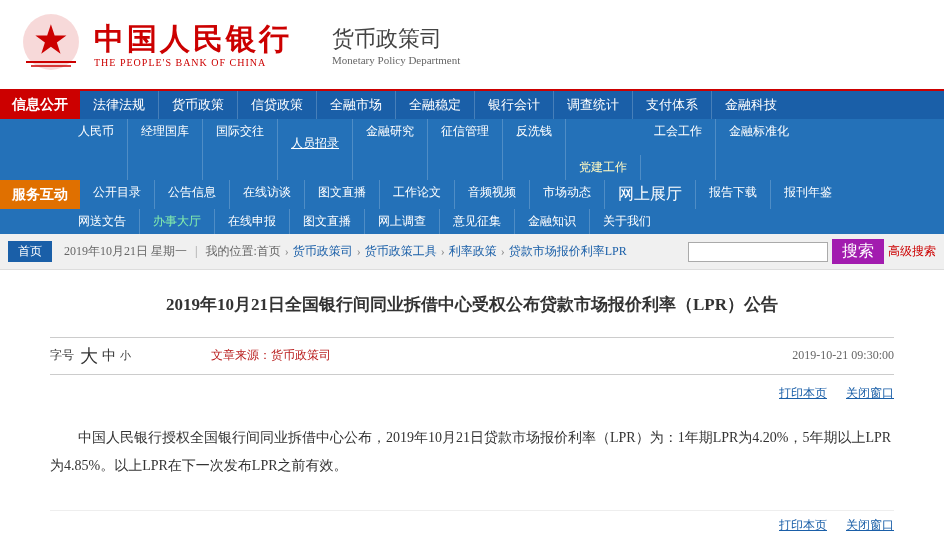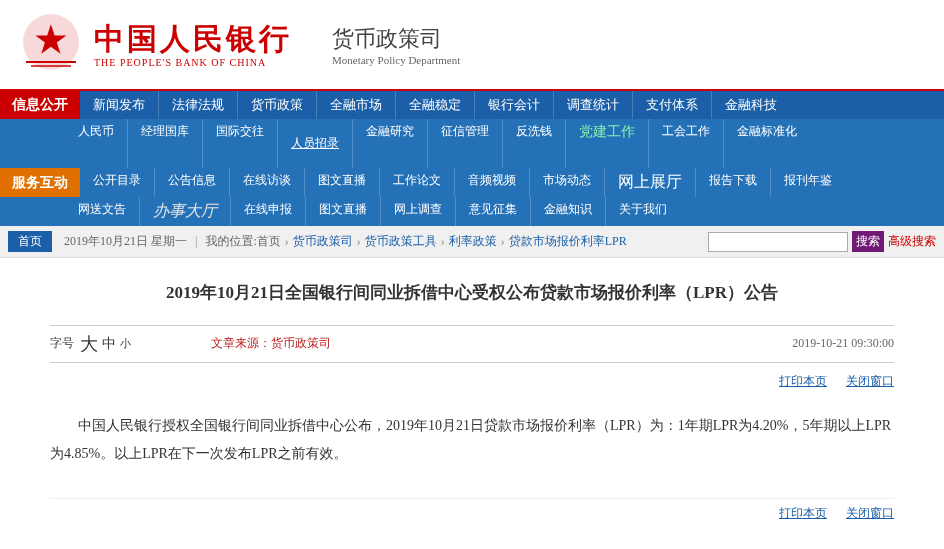--- a/index.html
+++ b/index.html
@@ -29,43 +29,43 @@
   </div>
   <div style="margin-left:40px;display:flex;flex-direction:column;">
     <span style="font-size:22px;color:#444;font-family:SimSun,serif;">货币政策司</span>
     <span style="font-size:11px;color:#666;">Monetary Policy Department</span>
   </div>
 </div>
 
 <div style="display:flex;background:#1a5fa8;">
   <div style="background:#c00;color:#fff;font-size:14px;padding:5px 12px;display:flex;align-items:center;min-width:65px;justify-content:center;font-weight:bold;">信息公开</div>
   <div style="display:flex;flex:1;">
-    <span style="color:#fff;padding:5px 13px;font-size:13px;cursor:pointer;border-right:1px solid rgba(255,255,255,0.2);">新闻发布</span>
     <span style="color:#fff;padding:5px 13px;font-size:13px;cursor:pointer;border-right:1px solid rgba(255,255,255,0.2);">法律法规</span>
     <span style="color:#fff;padding:5px 13px;font-size:13px;cursor:pointer;border-right:1px solid rgba(255,255,255,0.2);">货币政策</span>
+    <span style="color:#fff;padding:5px 13px;font-size:13px;cursor:pointer;border-right:1px solid rgba(255,255,255,0.2);">信贷政策</span>
     <span style="color:#fff;padding:5px 13px;font-size:13px;cursor:pointer;border-right:1px solid rgba(255,255,255,0.2);">全融市场</span>
     <span style="color:#fff;padding:5px 13px;font-size:13px;cursor:pointer;border-right:1px solid rgba(255,255,255,0.2);">全融稳定</span>
     <span style="color:#fff;padding:5px 13px;font-size:13px;cursor:pointer;border-right:1px solid rgba(255,255,255,0.2);">银行会计</span>
     <span style="color:#fff;padding:5px 13px;font-size:13px;cursor:pointer;border-right:1px solid rgba(255,255,255,0.2);">调查统计</span>
     <span style="color:#fff;padding:5px 13px;font-size:13px;cursor:pointer;border-right:1px solid rgba(255,255,255,0.2);">支付体系</span>
     <span style="color:#fff;padding:5px 13px;font-size:13px;cursor:pointer;">金融科技</span>
   </div>
 </div>
 
 <div style="display:flex;background:#2471b8;">
   <div style="background:#2471b8;color:#fff;font-size:14px;padding:4px 12px;display:flex;align-items:center;min-width:65px;justify-content:center;"></div>
   <div style="display:flex;flex:1;">
     <span style="color:#fff;padding:4px 13px;font-size:12px;cursor:pointer;border-right:1px solid rgba(255,255,255,0.2);">人民币</span>
     <span style="color:#fff;padding:4px 13px;font-size:12px;cursor:pointer;border-right:1px solid rgba(255,255,255,0.2);">经理国库</span>
     <span style="color:#fff;padding:4px 13px;font-size:12px;cursor:pointer;border-right:1px solid rgba(255,255,255,0.2);">国际交往</span>
     <span style="color:#fff;padding:16px 13px;font-size:12px;cursor:pointer;border-right:1px solid rgba(255,255,255,0.2);text-decoration:underline;">人员招录</span>
     <span style="color:#fff;padding:4px 13px;font-size:12px;cursor:pointer;border-right:1px solid rgba(255,255,255,0.2);">金融研究</span>
     <span style="color:#fff;padding:4px 13px;font-size:12px;cursor:pointer;border-right:1px solid rgba(255,255,255,0.2);">征信管理</span>
     <span style="color:#fff;padding:4px 13px;font-size:12px;cursor:pointer;border-right:1px solid rgba(255,255,255,0.2);">反洗钱</span>
-    <span style="color:#86efac;padding:4px 13px;font-size:14px;cursor:pointer;border-right:1px solid rgba(255,255,255,0.2);">党建工作</span>
+    <span style="color:#fef9c3;padding:4px 13px;font-size:12px;cursor:pointer;border-right:1px solid rgba(255,255,255,0.2);margin-top:36px;">党建工作</span>
     <span style="color:#fff;padding:4px 13px;font-size:12px;cursor:pointer;border-right:1px solid rgba(255,255,255,0.2);">工会工作</span>
     <span style="color:#fff;padding:4px 13px;font-size:12px;cursor:pointer;">金融标准化</span>
   </div>
 </div>
 
 <div style="display:flex;background:#8b5cf6;">
   <div style="background:#e07000;color:#fff;font-size:14px;padding:4px 12px;display:flex;align-items:center;min-width:65px;justify-content:center;font-weight:bold;">服务互动</div>
   <div style="display:flex;flex:1;background:#2471b8;">
     <span style="color:#fff;padding:4px 13px;font-size:12px;cursor:pointer;border-right:1px solid rgba(255,255,255,0.2);">公开目录</span>
     <span style="color:#fff;padding:4px 13px;font-size:12px;cursor:pointer;border-right:1px solid rgba(255,255,255,0.2);">公告信息</span>
@@ -77,21 +77,21 @@
     <span style="color:#fff;padding:4px 13px;font-size:16px;cursor:pointer;border-right:1px solid rgba(255,255,255,0.2);">网上展厅</span>
     <span style="color:#fff;padding:4px 13px;font-size:12px;cursor:pointer;border-right:1px solid rgba(255,255,255,0.2);">报告下载</span>
     <span style="color:#fff;padding:4px 13px;font-size:12px;cursor:pointer;">报刊年鉴</span>
   </div>
 </div>
 
 <div style="display:flex;background:#2471b8;">
   <div style="background:#2471b8;color:#fff;font-size:14px;padding:4px 12px;display:flex;align-items:center;min-width:65px;justify-content:center;"></div>
   <div style="display:flex;flex:1;">
     <span style="color:#fff;padding:4px 13px;font-size:12px;cursor:pointer;border-right:1px solid rgba(255,255,255,0.2);">网送文告</span>
-    <span style="color:#e5e5e5;padding:4px 13px;font-size:16px;cursor:pointer;border-right:1px solid rgba(255,255,255,0.2);font-style:italic;">办事大厅</span>
+    <span style="color:#86efac;padding:4px 13px;font-size:12px;cursor:pointer;border-right:1px solid rgba(255,255,255,0.2);">办事大厅</span>
     <span style="color:#fff;padding:4px 13px;font-size:12px;cursor:pointer;border-right:1px solid rgba(255,255,255,0.2);">在线申报</span>
     <span style="color:#fff;padding:4px 13px;font-size:12px;cursor:pointer;border-right:1px solid rgba(255,255,255,0.2);">图文直播</span>
     <span style="color:#fff;padding:4px 13px;font-size:12px;cursor:pointer;border-right:1px solid rgba(255,255,255,0.2);">网上调查</span>
     <span style="color:#fff;padding:4px 13px;font-size:12px;cursor:pointer;border-right:1px solid rgba(255,255,255,0.2);">意见征集</span>
     <span style="color:#fff;padding:4px 13px;font-size:12px;cursor:pointer;border-right:1px solid rgba(255,255,255,0.2);">金融知识</span>
     <span style="color:#fff;padding:4px 13px;font-size:12px;cursor:pointer;">关于我们</span>
   </div>
 </div>
 
 <div style="background:#f0f0f0;border-bottom:1px solid #ddd;padding:5px 8px;display:flex;align-items:center;gap:4px;font-size:12px;color:#555;">
@@ -102,21 +102,21 @@
   <span style="color:#888;">›</span>
   <a style="color:#1a5fa8;text-decoration:none;font-size:12px;">货币政策司</a>
   <span style="color:#888;">›</span>
   <a style="color:#1a5fa8;text-decoration:none;font-size:12px;">货币政策工具</a>
   <span style="color:#888;">›</span>
   <a style="color:#1a5fa8;text-decoration:none;font-size:12px;">利率政策</a>
   <span style="color:#888;">›</span>
   <a style="color:#1a5fa8;text-decoration:none;font-size:12px;">贷款市场报价利率LPR</a>
   <div style="margin-left:auto;display:flex;align-items:center;gap:4px;">
     <input type="text" style="border: 1px solid rgb(170, 170, 170); padding: 2px 4px; width: 140px; font-size: 12px;">
-    <button style="background:#701a75;color:#fff;border:none;padding:2px 4px;cursor:pointer;font-size:12px;">搜索</button>
+    <button style="background:#a21caf;color:#fff;border:none;padding:2px 10px;cursor:pointer;font-size:16px;">搜索</button>
     <a style="color:#c00;font-size:12px;cursor:pointer;text-decoration:none;">高级搜索</a>
   </div>
 </div>
 
 <div style="padding:20px 50px;">
 
   <h1 style="text-align:center;font-size:17px;font-weight:bold;color:#333;margin-bottom:16px;line-height:1.8;font-family:SimSun,serif;">2019年10月21日全国银行间同业拆借中心受权公布贷款市场报价利率（LPR）公告</h1>
 
   <div style="display:flex;align-items:center;border-top:1px solid #ccc;border-bottom:1px solid #ccc;padding:6px 0;font-size:12px;color:#666;margin-bottom:6px;">
     <span style="margin-right:6px;color:#333;">字号</span>

